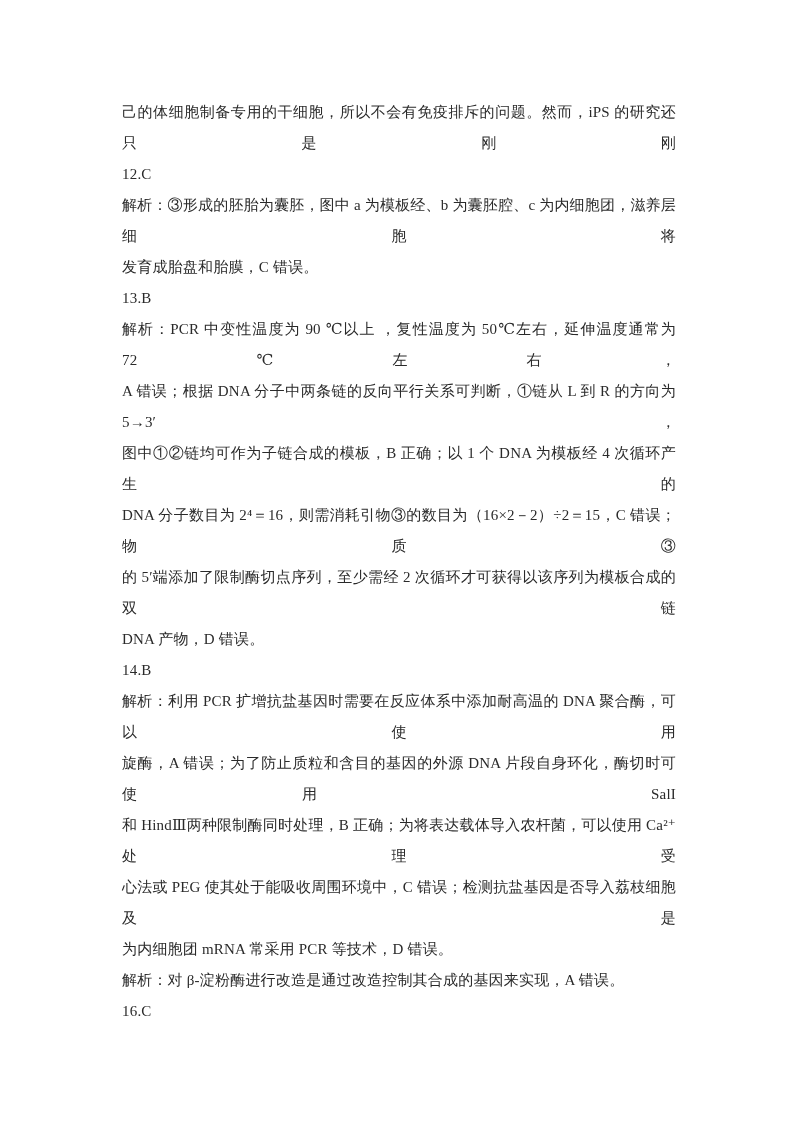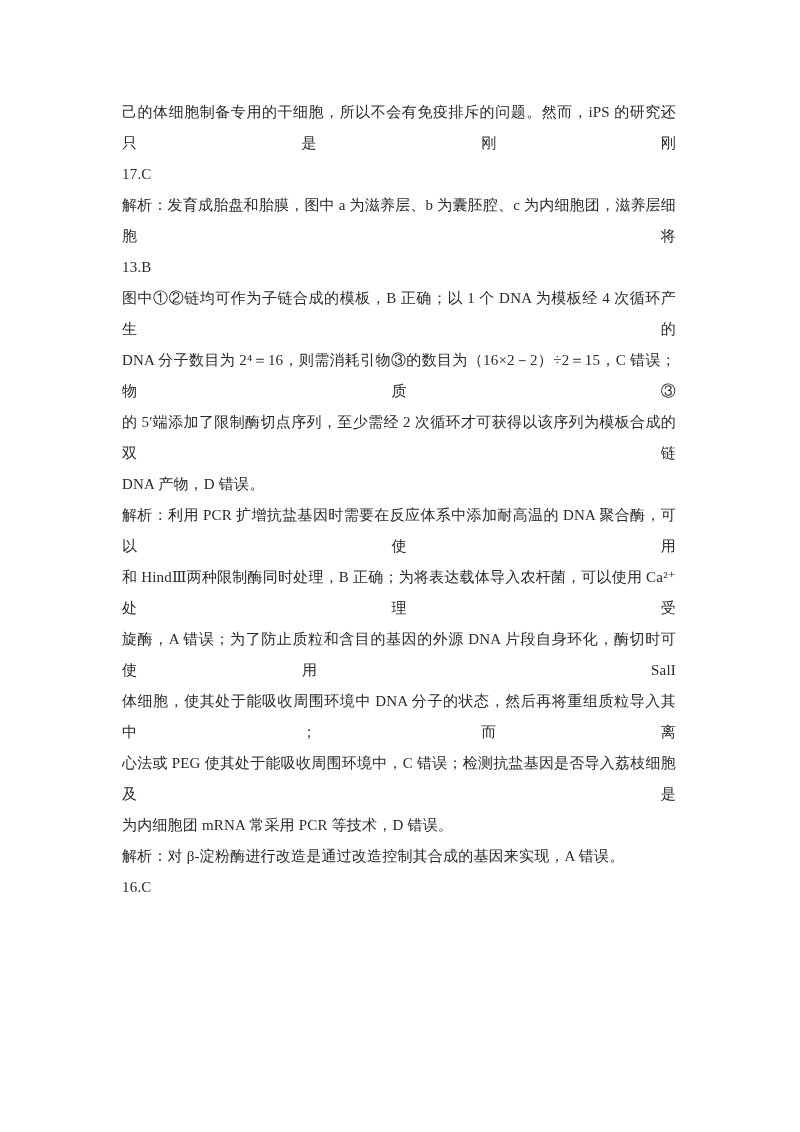--- a/index.html
+++ b/index.html
@@ -32,29 +32,32 @@
     text-align: justify;
     text-align-last: justify;
   }
 </style>
 </head>
 <body>
 
 <div class="page">
   <div class="doc-body" id="doc-body">
       <div class="line kind-body justify">己的体细胞制备专用的干细胞，所以不会有免疫排斥的问题。然而，iPS 的研究还只是刚刚</div>
-      <div class="line kind-answer">17.C</div>
-      <div class="line kind-body justify">解析：发育成胎盘和胎膜，图中 a 为滋养层、b 为囊胚腔、c 为内细胞团，滋养层细胞将</div>
+      <div class="line kind-answer">12.C</div>
+      <div class="line kind-body justify">解析：③形成的胚胎为囊胚，图中 a 为模板经、b 为囊胚腔、c 为内细胞团，滋养层细胞将</div>
+      <div class="line kind-body">发育成胎盘和胎膜，C 错误。</div>
       <div class="line kind-answer">13.B</div>
+      <div class="line kind-body justify">解析：PCR 中变性温度为 90 ℃以上 ，复性温度为 50℃左右，延伸温度通常为 72℃左右，</div>
+      <div class="line kind-body justify">A 错误；根据 DNA 分子中两条链的反向平行关系可判断，①链从 L 到 R 的方向为 5→3′，</div>
       <div class="line kind-body justify">图中①②链均可作为子链合成的模板，B 正确；以 1 个 DNA 为模板经 4 次循环产生的</div>
       <div class="line kind-body justify">DNA 分子数目为 2⁴＝16，则需消耗引物③的数目为（16×2－2）÷2＝15，C 错误；物质③</div>
       <div class="line kind-body justify">的 5′端添加了限制酶切点序列，至少需经 2 次循环才可获得以该序列为模板合成的双链</div>
       <div class="line kind-body">DNA 产物，D 错误。</div>
+      <div class="line kind-answer">14.B</div>
       <div class="line kind-body justify">解析：利用 PCR 扩增抗盐基因时需要在反应体系中添加耐高温的 DNA 聚合酶，可以使用</div>
+      <div class="line kind-body justify">旋酶，A 错误；为了防止质粒和含目的基因的外源 DNA 片段自身环化，酶切时可使用 SalI</div>
       <div class="line kind-body justify">和 HindⅢ两种限制酶同时处理，B 正确；为将表达载体导入农杆菌，可以使用 Ca²⁺处理受</div>
-      <div class="line kind-body justify">旋酶，A 错误；为了防止质粒和含目的基因的外源 DNA 片段自身环化，酶切时可使用 SalI</div>
-      <div class="line kind-body justify">体细胞，使其处于能吸收周围环境中 DNA 分子的状态，然后再将重组质粒导入其中；而离</div>
       <div class="line kind-body justify">心法或 PEG 使其处于能吸收周围环境中，C 错误；检测抗盐基因是否导入荔枝细胞及是</div>
       <div class="line kind-body">为内细胞团 mRNA 常采用 PCR 等技术，D 错误。</div>
       <div class="line kind-body">解析：对 β-淀粉酶进行改造是通过改造控制其合成的基因来实现，A 错误。</div>
       <div class="line kind-answer">16.C</div>
     </div>
 </div>
 
 </body></html>

